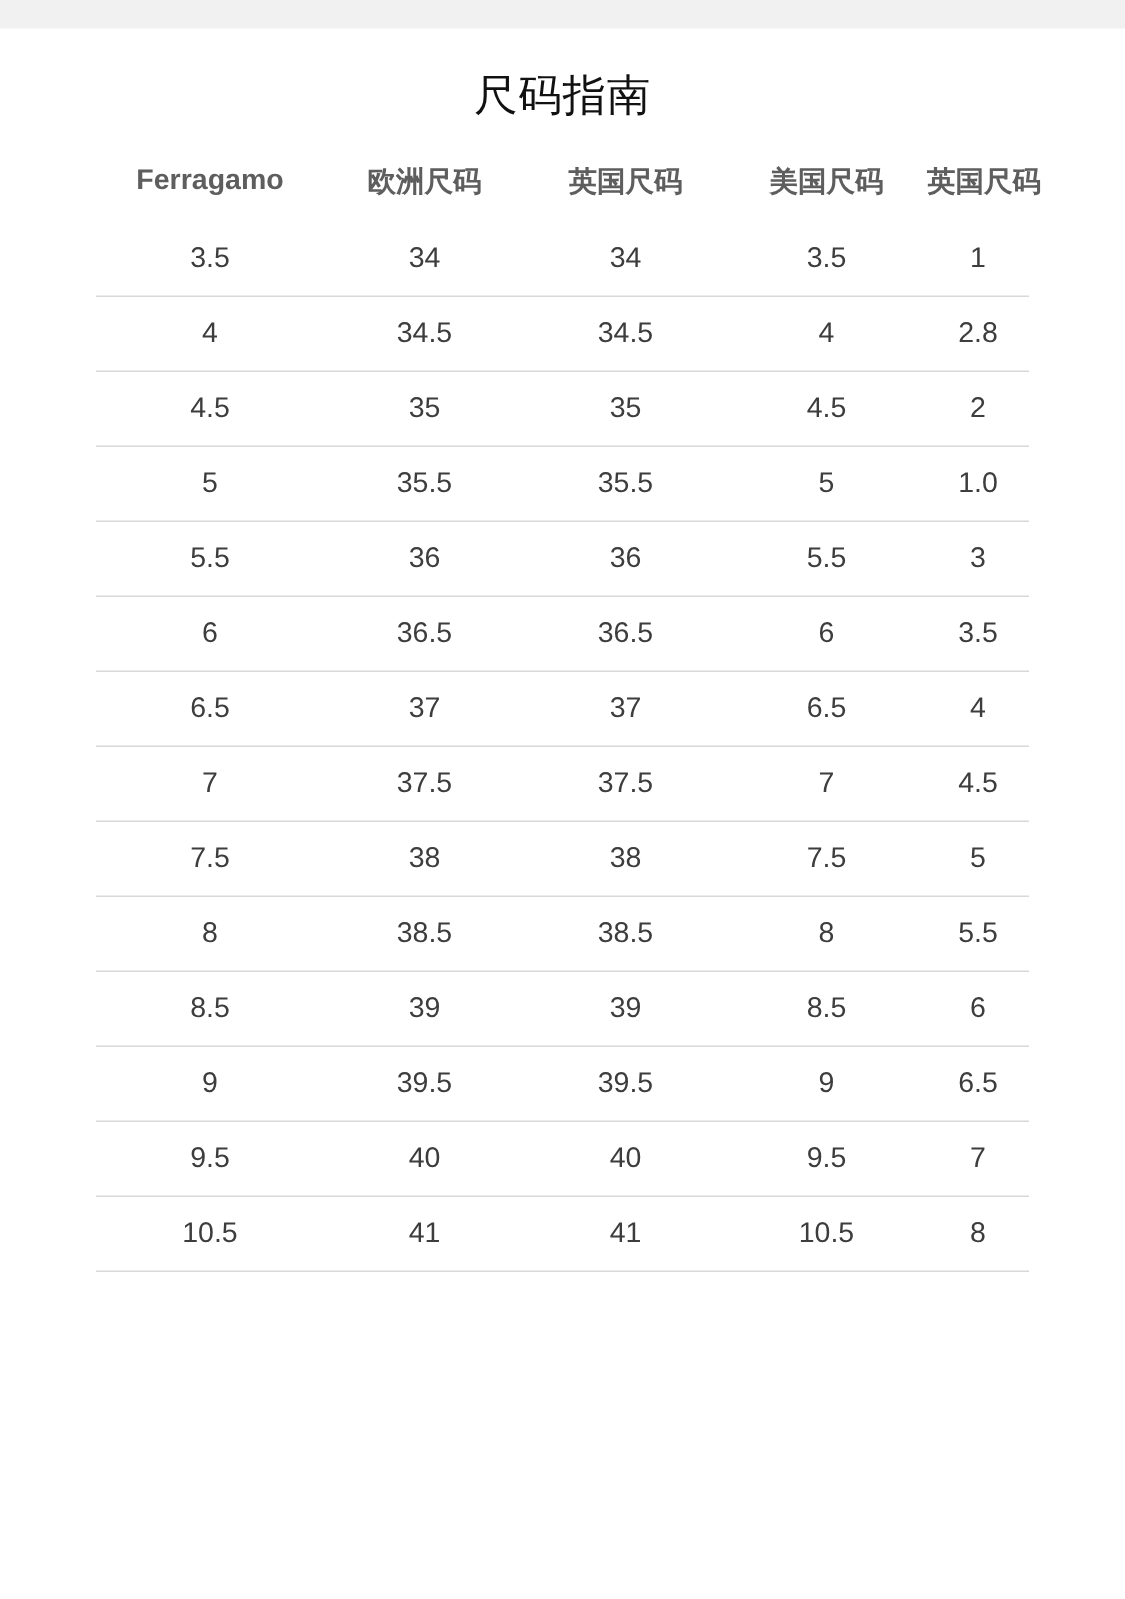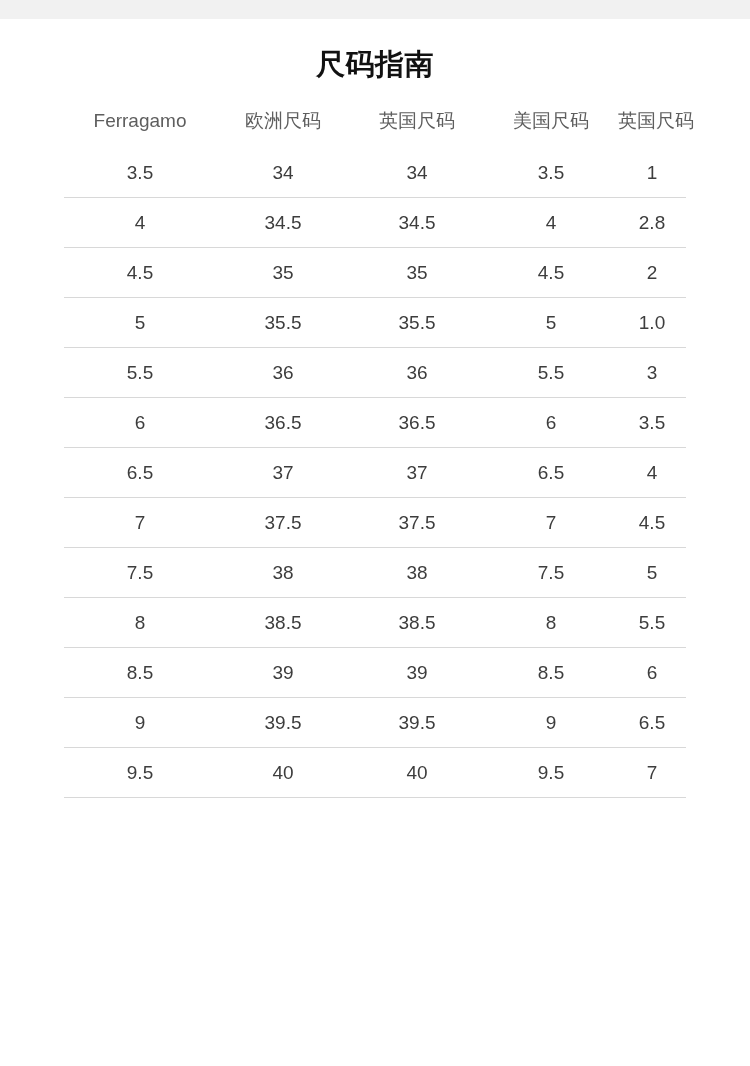--- a/index.html
+++ b/index.html
@@ -25,21 +25,21 @@
     height: 19px;
     background: #f1f1f1;
   }
   
   .title {
     margin: 0;
     padding: 25px 0 0 0;
     text-align: center;
     font-size: 29px;
     line-height: 40px;
-    font-weight: bold;
+    font-weight: normal;
     color: #111111;
     letter-spacing: 0.5px;
   }
   
   .table-wrap {
     width: 622px;
     margin: 24px auto 0 auto;
   }
   table.size-table {
     width: 622px;
@@ -47,21 +47,21 @@
     table-layout: fixed;
   }
   table.size-table col.c1 { width: 152px; }
   table.size-table col.c2 { width: 134px; }
   table.size-table col.c3 { width: 134px; }
   table.size-table col.c4 { width: 134px; }
   table.size-table col.c5 { width: 68px; }
 
   table.size-table thead th {
     font-size: 19px;
-    font-weight: normal;
+    font-weight: bold;
     color: #5e5e5e;
     text-align: center;
     padding: 0 0 14px 0;
     white-space: nowrap;
   }
   table.size-table tbody td {
     font-size: 19px;
     font-weight: normal;
     color: #3d3d3d;
     text-align: center;
@@ -187,17 +187,24 @@
             <td>9</td>
             <td>6.5</td>
           </tr>
           <tr>
             <td>9.5</td>
             <td>40</td>
             <td>40</td>
             <td>9.5</td>
             <td>7</td>
           </tr>
+          <tr>
+            <td>10.5</td>
+            <td>41</td>
+            <td>41</td>
+            <td>10.5</td>
+            <td>8</td>
+          </tr>
         </tbody>
     </table>
   </div>
 
 </div>
 
 </body></html>

